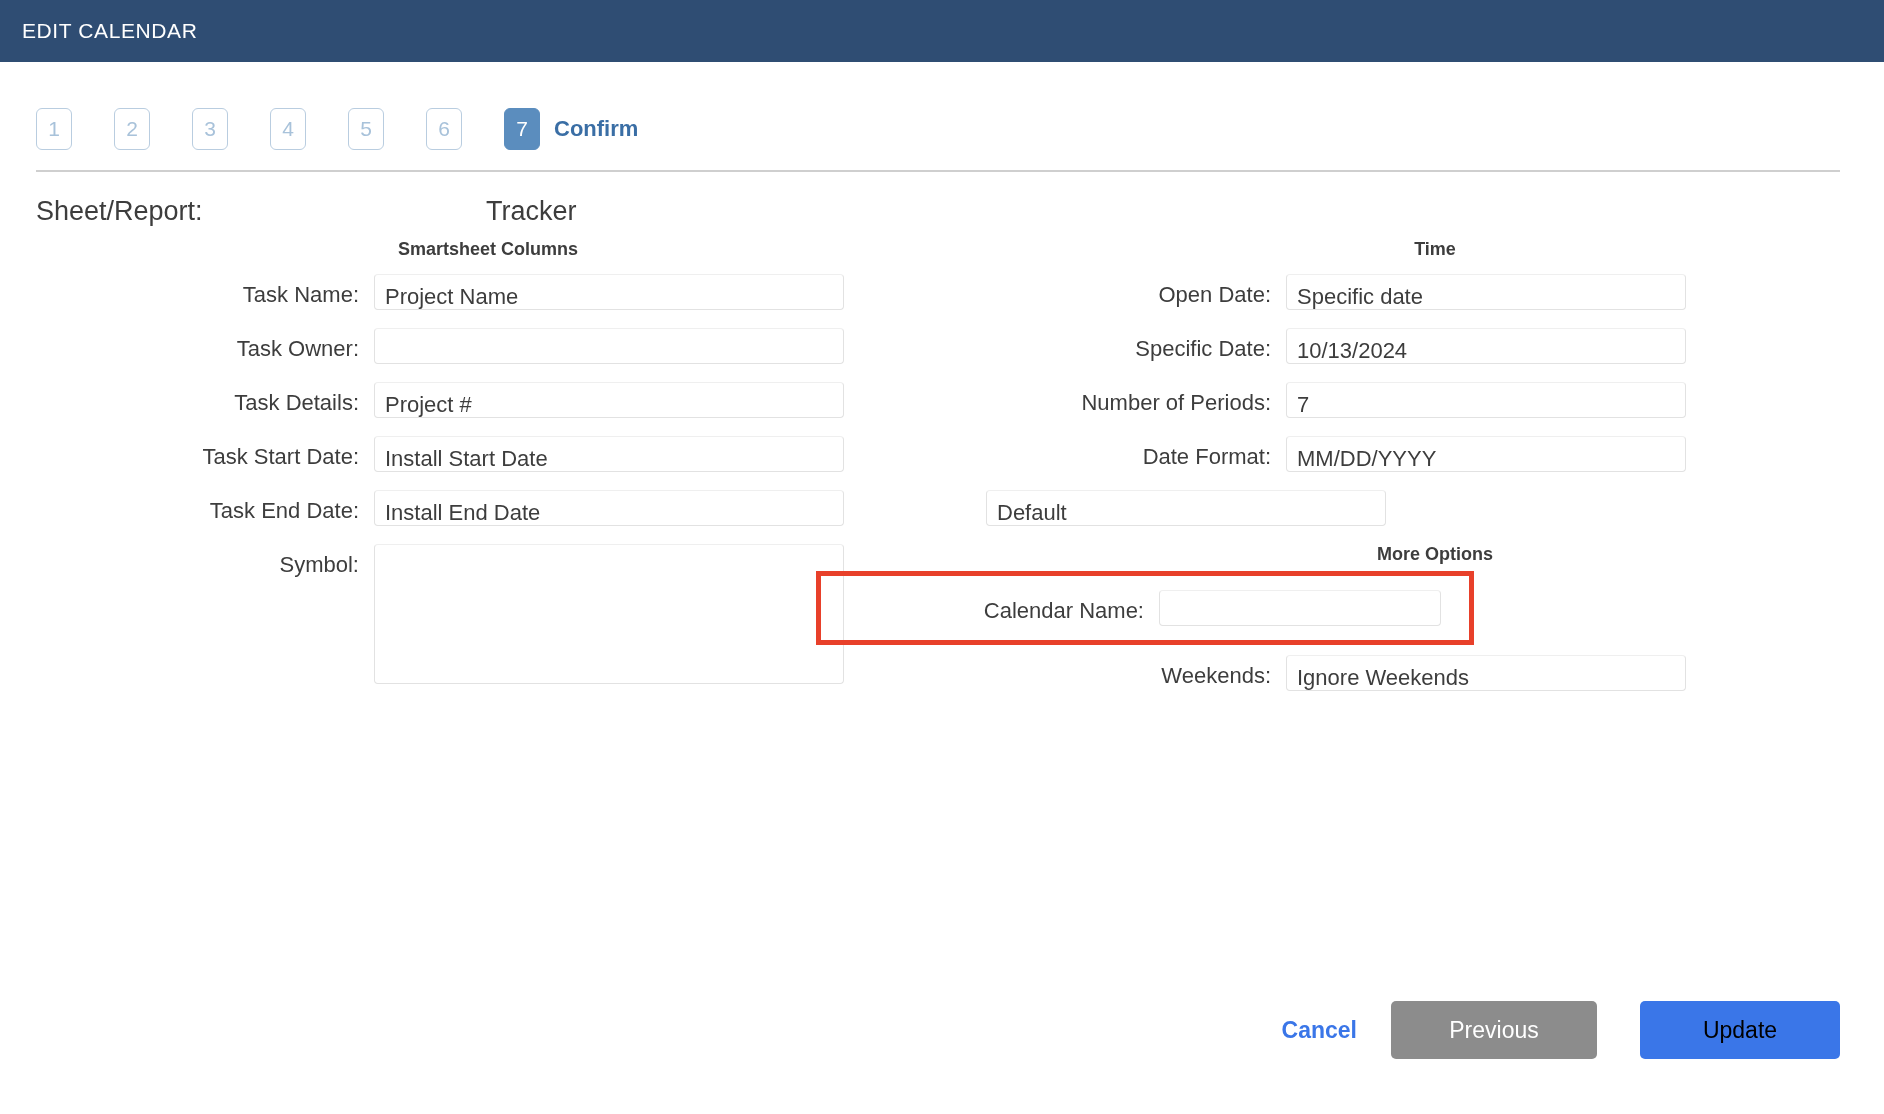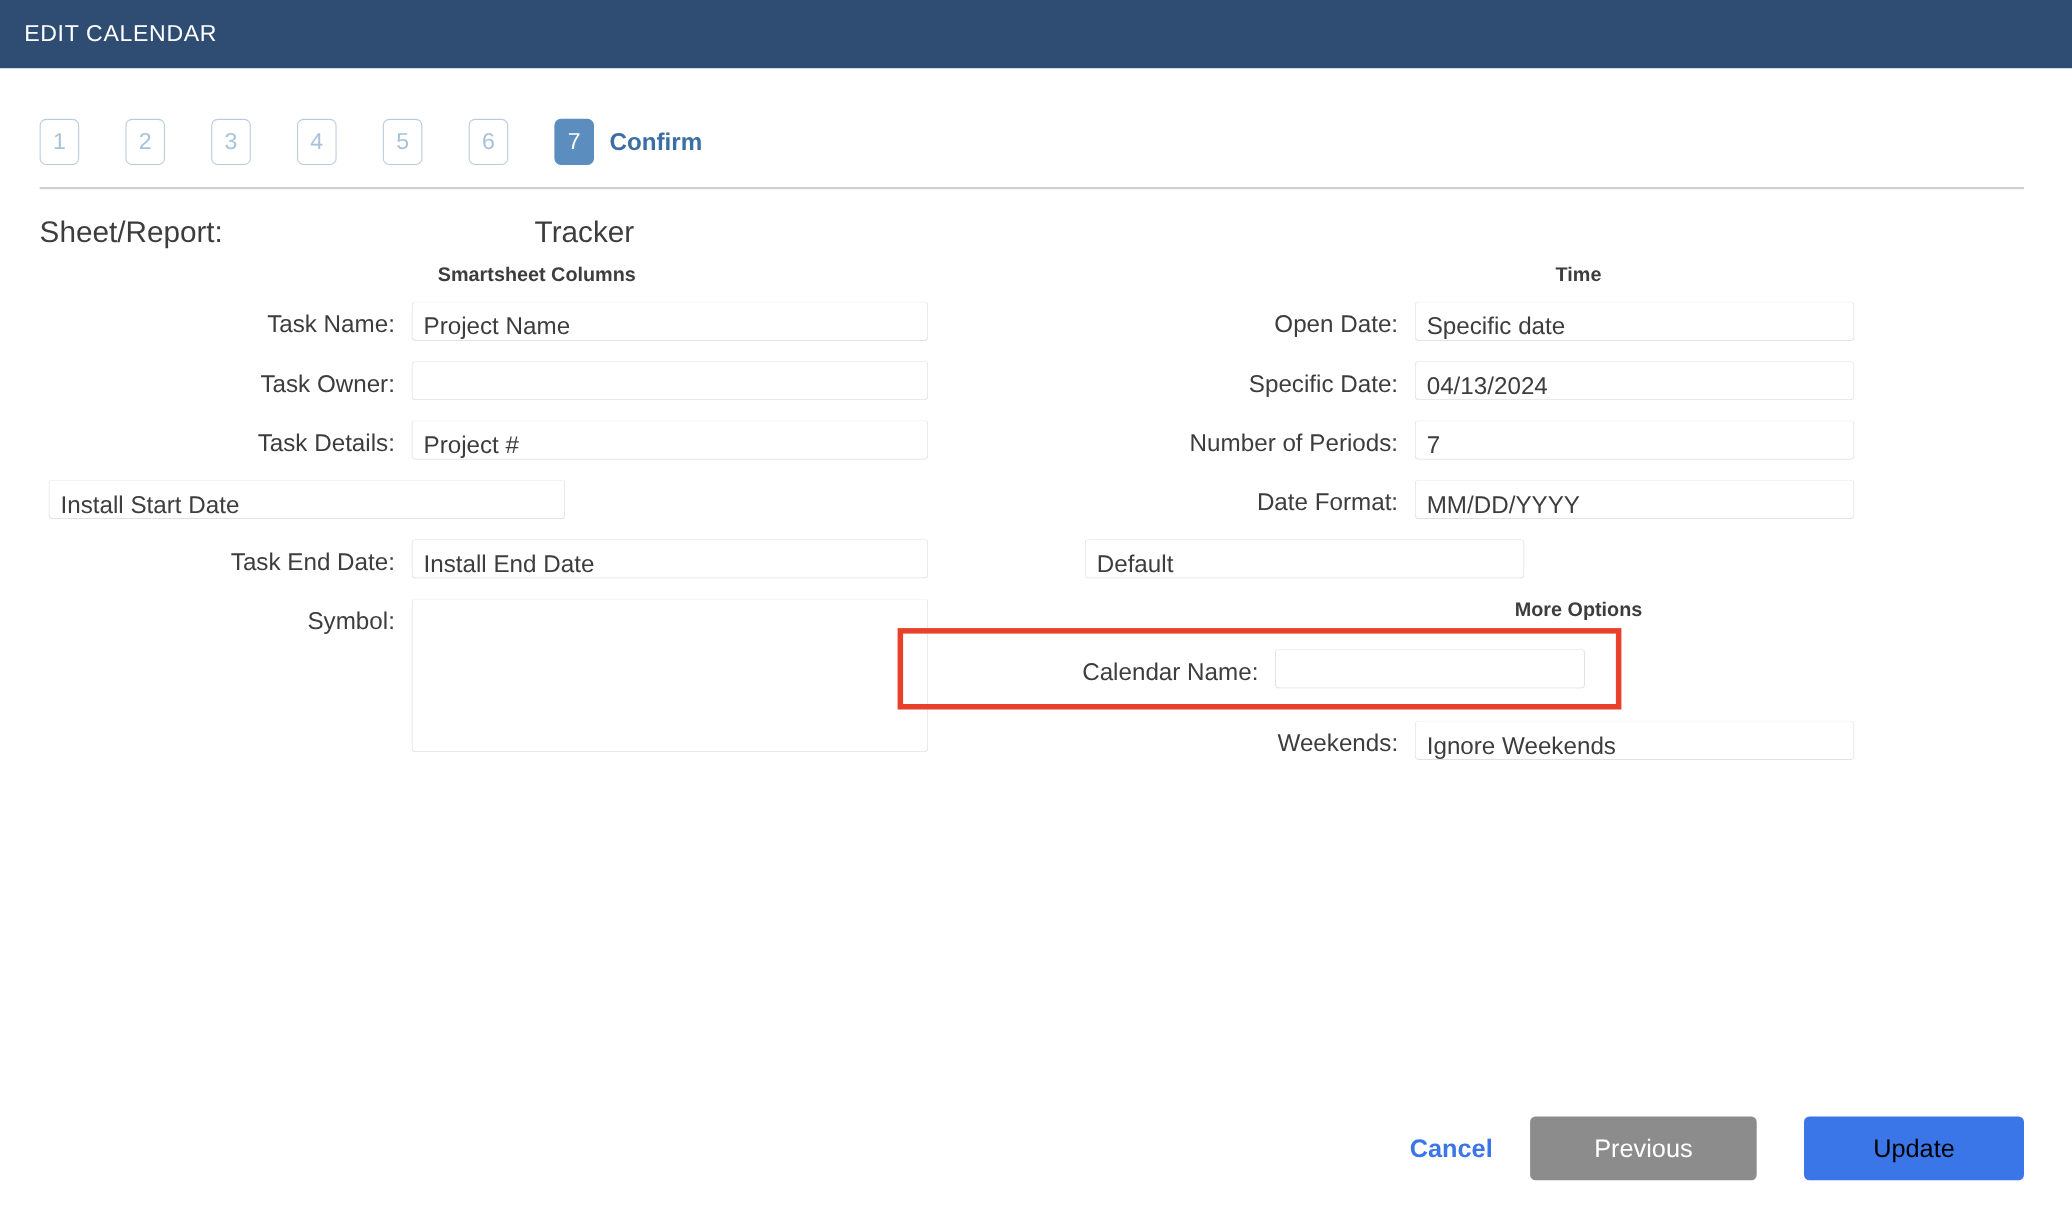--- a/index.html
+++ b/index.html
@@ -138,21 +138,21 @@
     padding: 14px 28px 14px 10px;
     margin: 4px 0 10px -170px;
     width: 658px;
   }
   .highlight-wrap .field { margin-bottom: 0; }
   .highlight-wrap .field-label { width: 470px; }
 
   
   .footer {
     position: absolute;
-    left: 0; right: 0; bottom: 0;
+    left: 0; right: 0; bottom: 14px;
     height: 140px;
     background: #ffffff;
     display: flex;
     align-items: center;
     justify-content: flex-end;
     padding-right: 44px;
     gap: 30px;
   }
   .btn {
     font-size: 23px;
@@ -218,20 +218,21 @@
         <div class="field-label">Task Owner:</div>
         <div class="input"></div>
       </div>
 
       <div class="field">
         <div class="field-label">Task Details:</div>
         <div class="input">Project #</div>
       </div>
 
       <div class="field">
+        <div class="field-label">Task Start Date:</div>
         <div class="input">Install Start Date</div>
       </div>
 
       <div class="field">
         <div class="field-label">Task End Date:</div>
         <div class="input">Install End Date</div>
       </div>
 
       <div class="field">
         <div class="field-label">Symbol:</div>
@@ -243,21 +244,21 @@
     <div class="col col-right">
       <div class="section-title">Time</div>
 
       <div class="field">
         <div class="field-label">Open Date:</div>
         <div class="input">Specific date</div>
       </div>
 
       <div class="field">
         <div class="field-label">Specific Date:</div>
-        <div class="input">04/13/2024</div>
+        <div class="input">10/13/2024</div>
       </div>
 
       <div class="field">
         <div class="field-label">Number of Periods:</div>
         <div class="input">7</div>
       </div>
 
       <div class="field">
         <div class="field-label">Date Format:</div>
         <div class="input">MM/DD/YYYY</div>

